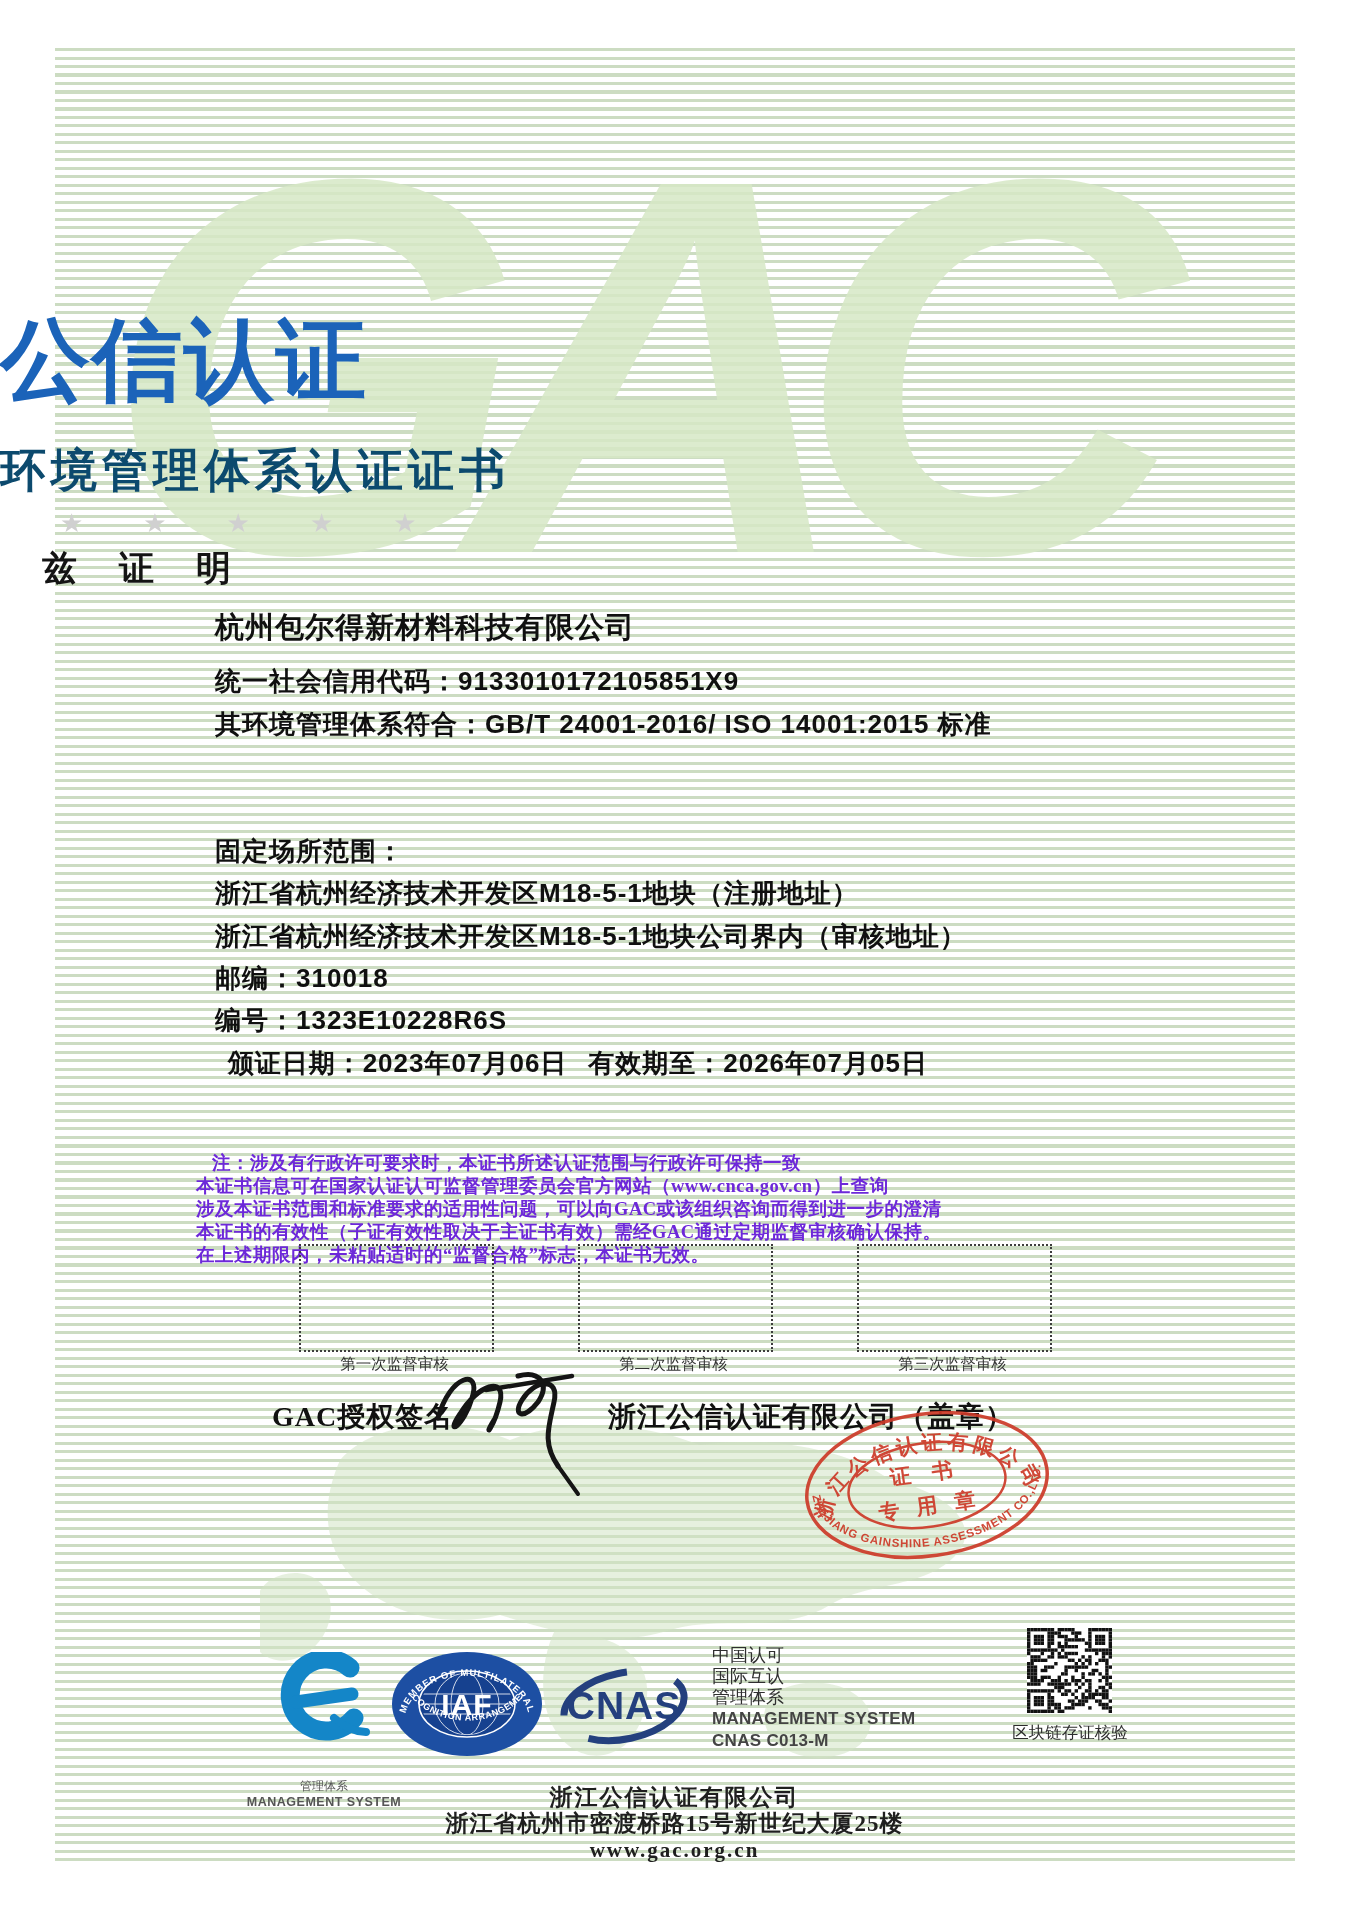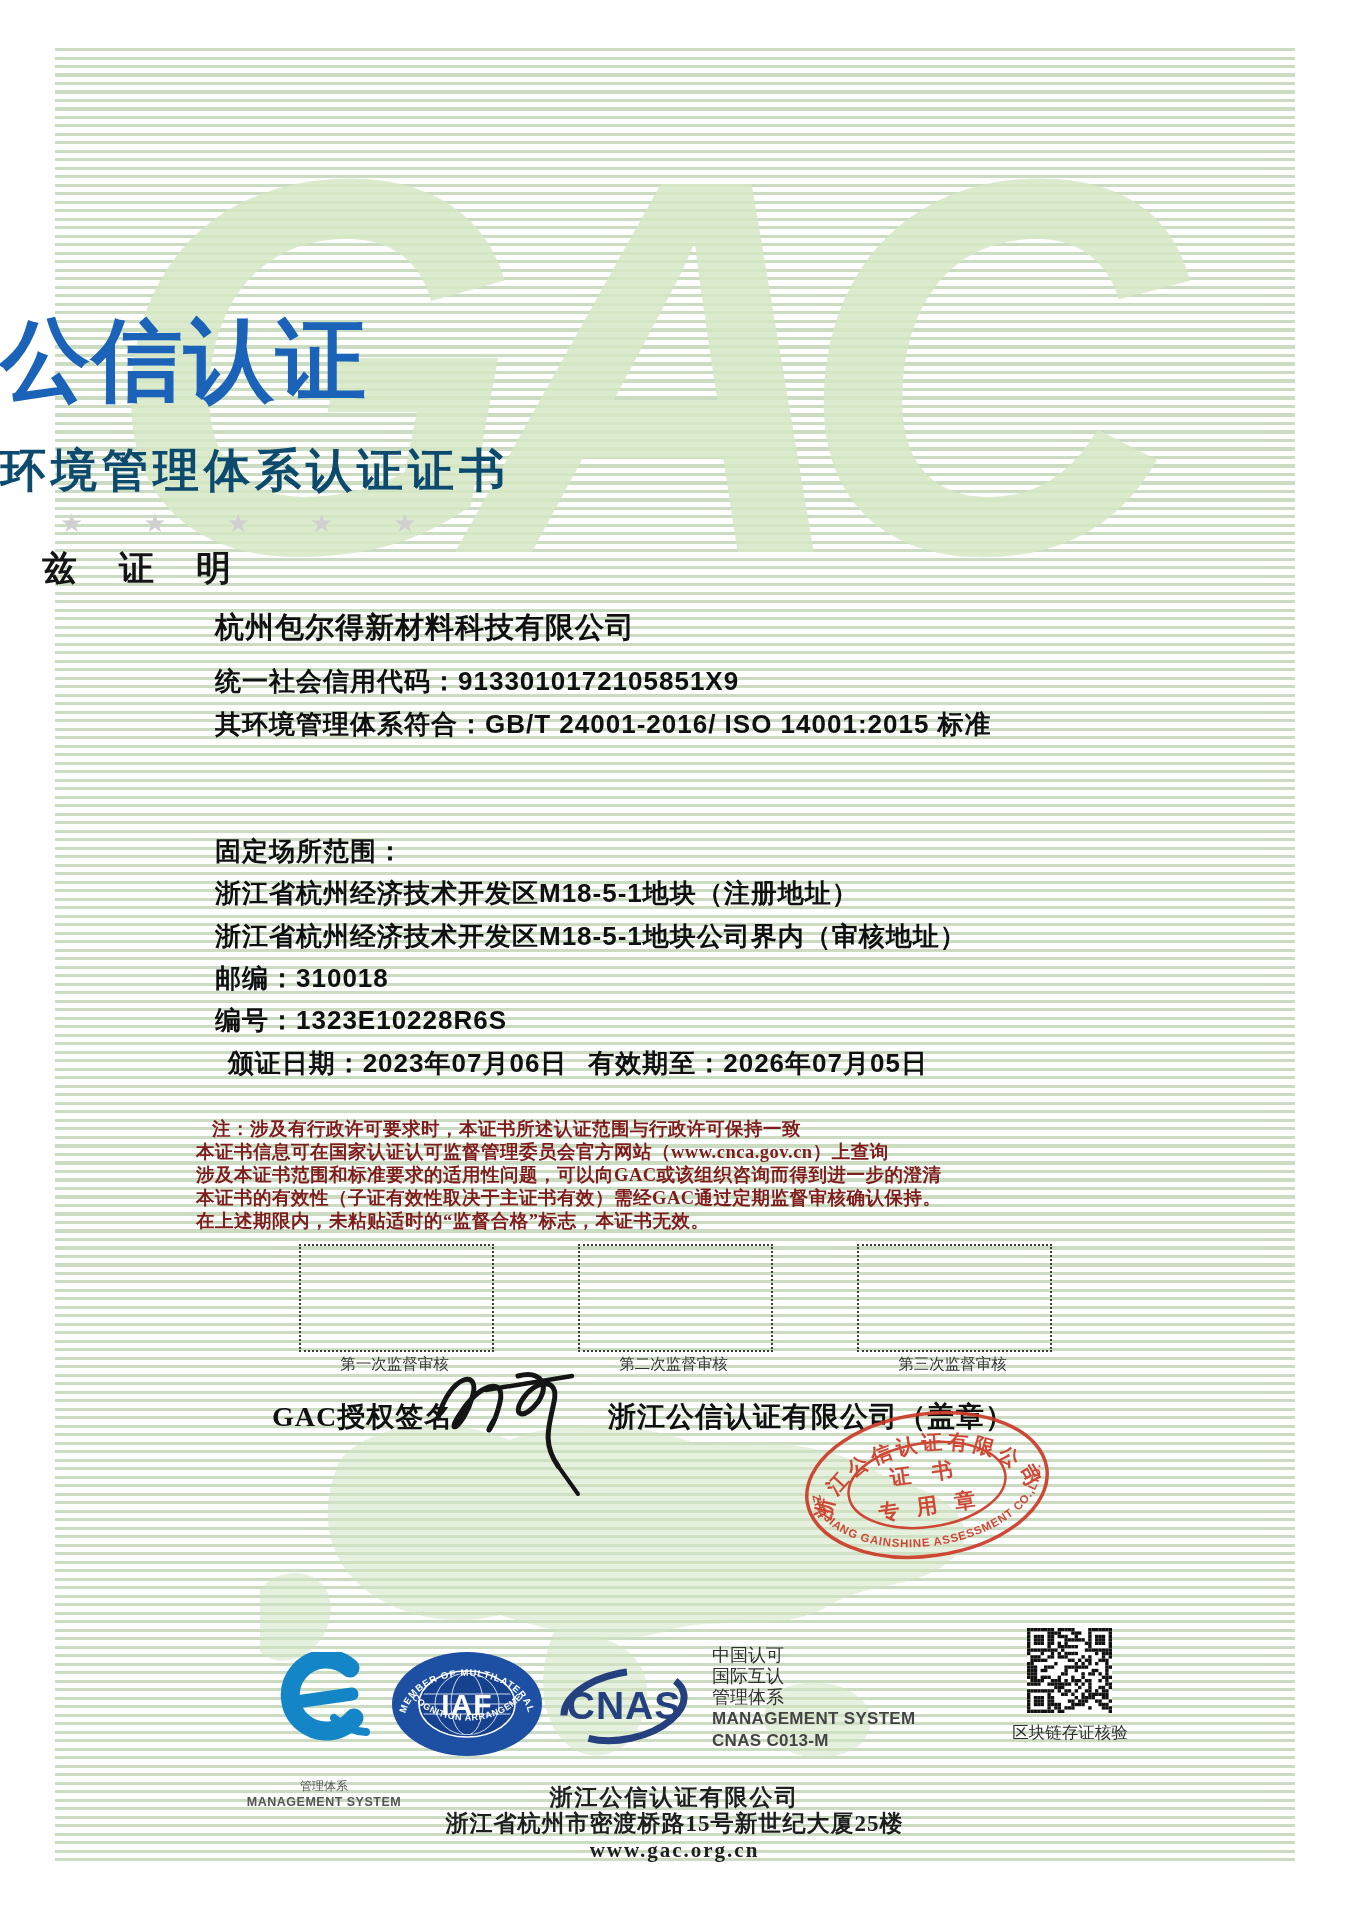--- a/index.html
+++ b/index.html
@@ -31,21 +31,21 @@
   .star-row{top:508px;font-size:26px;color:#d0d0d0;letter-spacing:60px;text-indent:60px;}
   .attest{top:545px;font:600 35px "Liberation Sans",sans-serif;color:#141414;letter-spacing:42px;text-indent:42px;}
   .bl{
     position:absolute;left:215px;font:700 26px "Liberation Sans",sans-serif;
     color:#101010;letter-spacing:1px;white-space:nowrap;z-index:3;text-align:center;
   }
   .bl.company{font-size:29px;}
   .bl .w1{display:inline-block;width:365px;}
   .note{
     position:absolute;left:196px;font:700 18.5px "Liberation Serif",serif;
-    color:#7f1d1d;letter-spacing:.5px;white-space:nowrap;z-index:3;
+    color:#6d28d9;letter-spacing:.5px;white-space:nowrap;z-index:3;margin-top:34px;
   }
   .supbox{
     position:absolute;top:1244px;width:191px;height:104px;
     border:2px dotted #3d3d3d;z-index:3;background:transparent;
   }
   .suplabel{
     position:absolute;top:1354px;width:195px;text-align:center;
     font:400 15.5px "Liberation Serif",serif;color:#333;z-index:3;white-space:nowrap;
   }
   .signoff{

